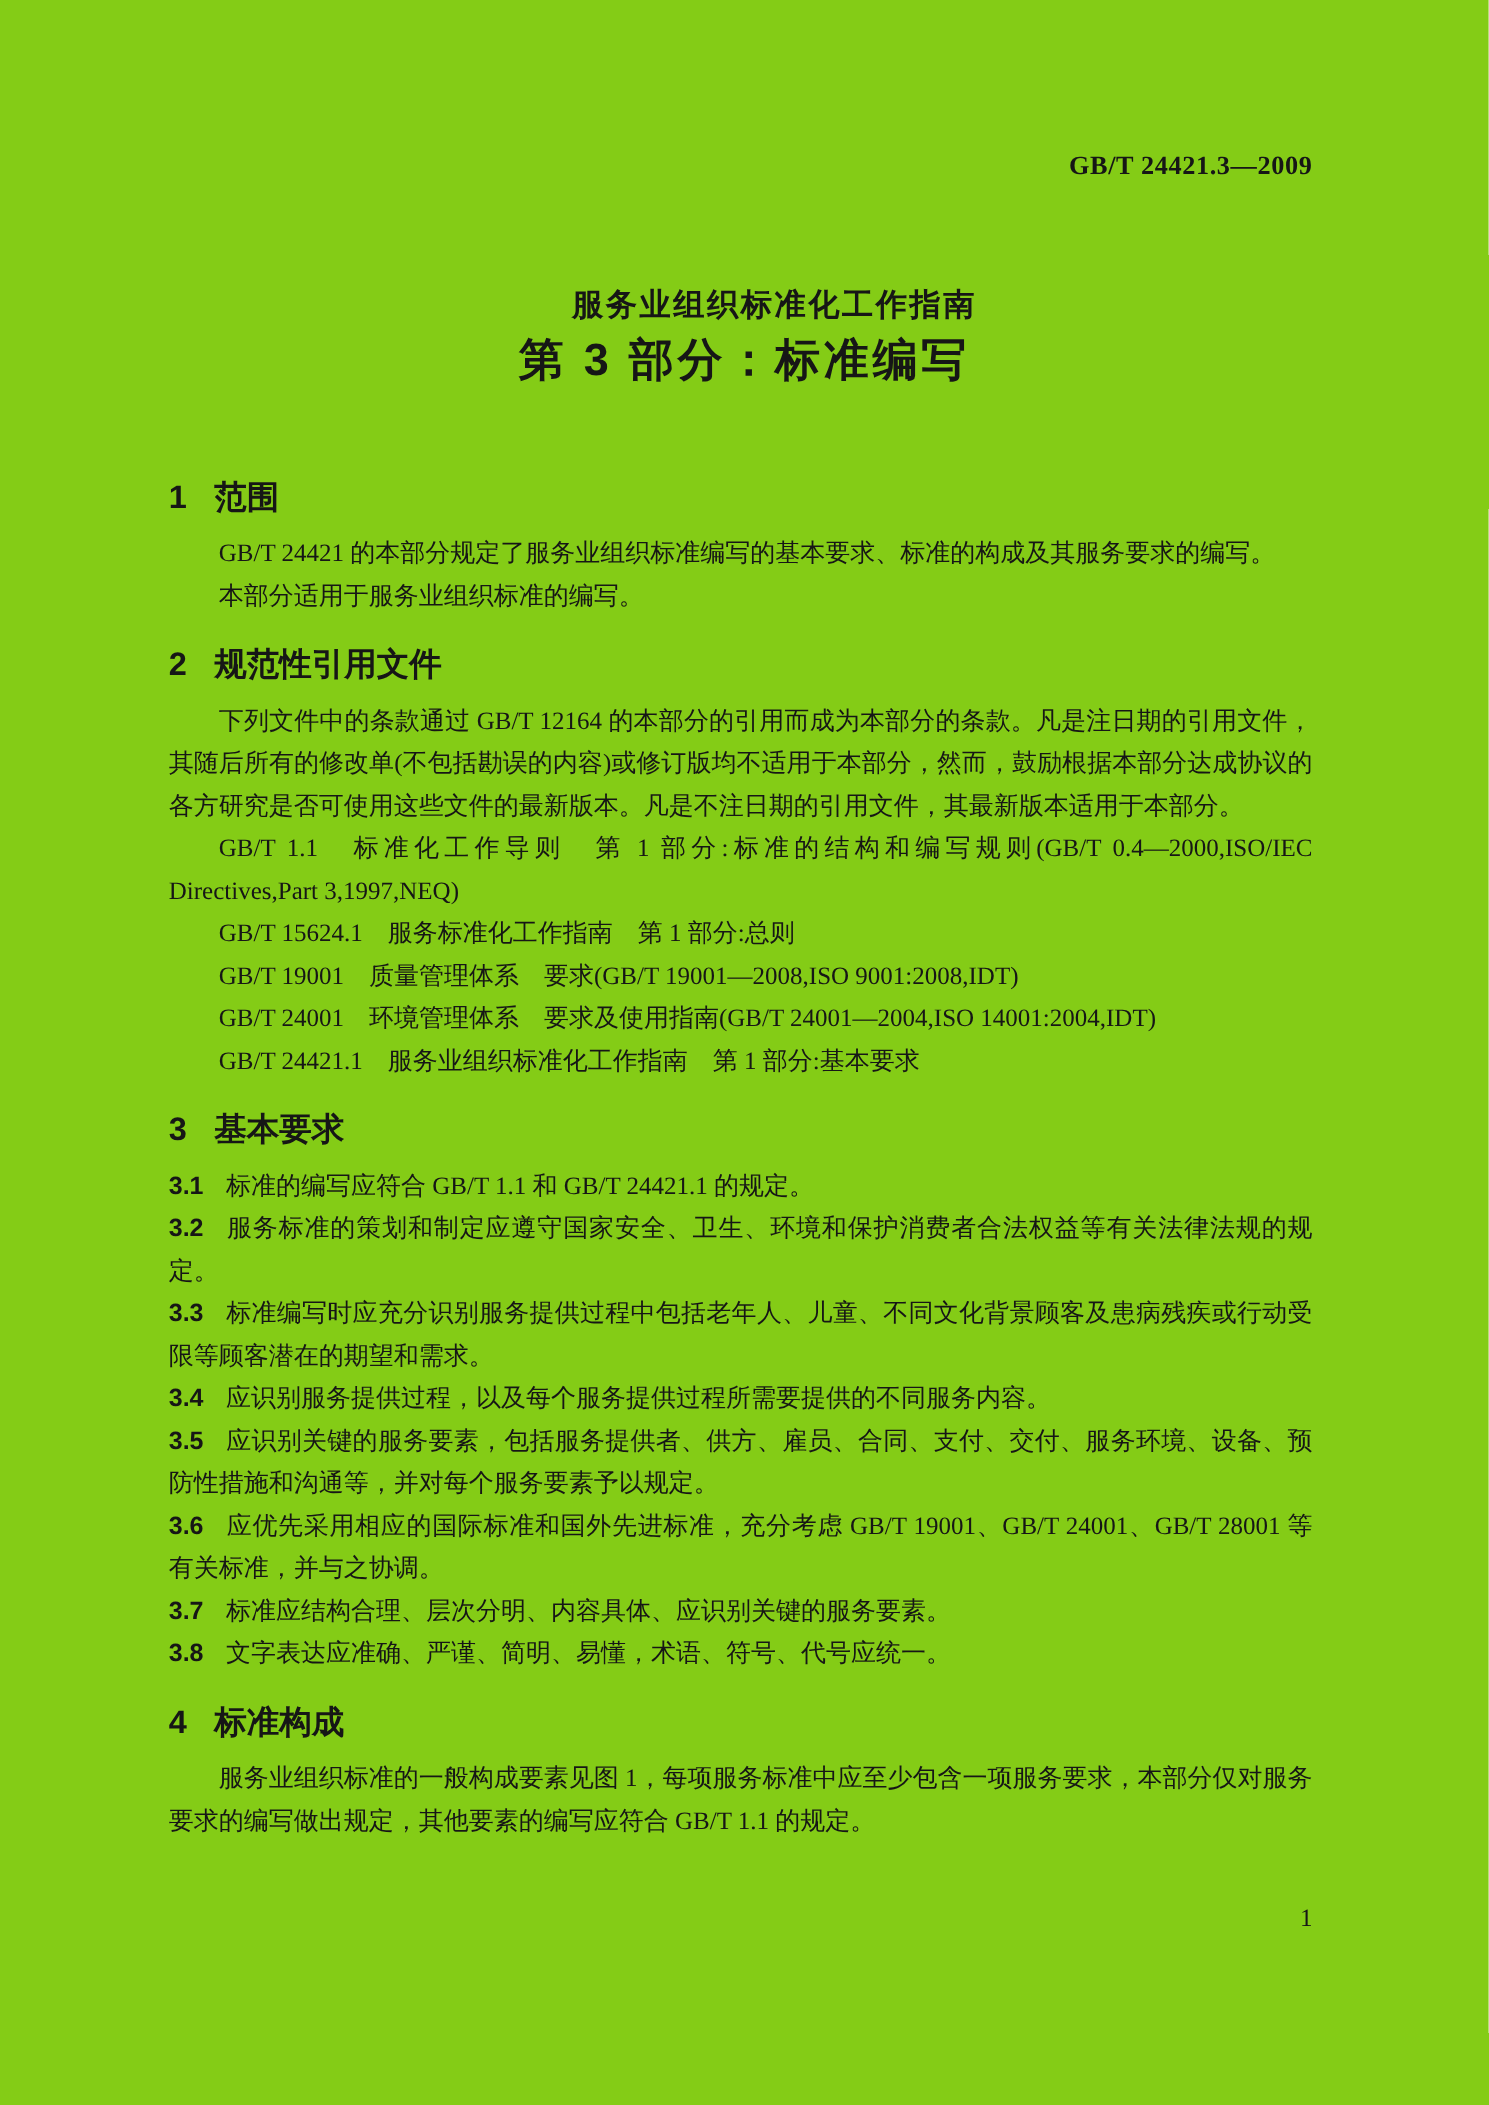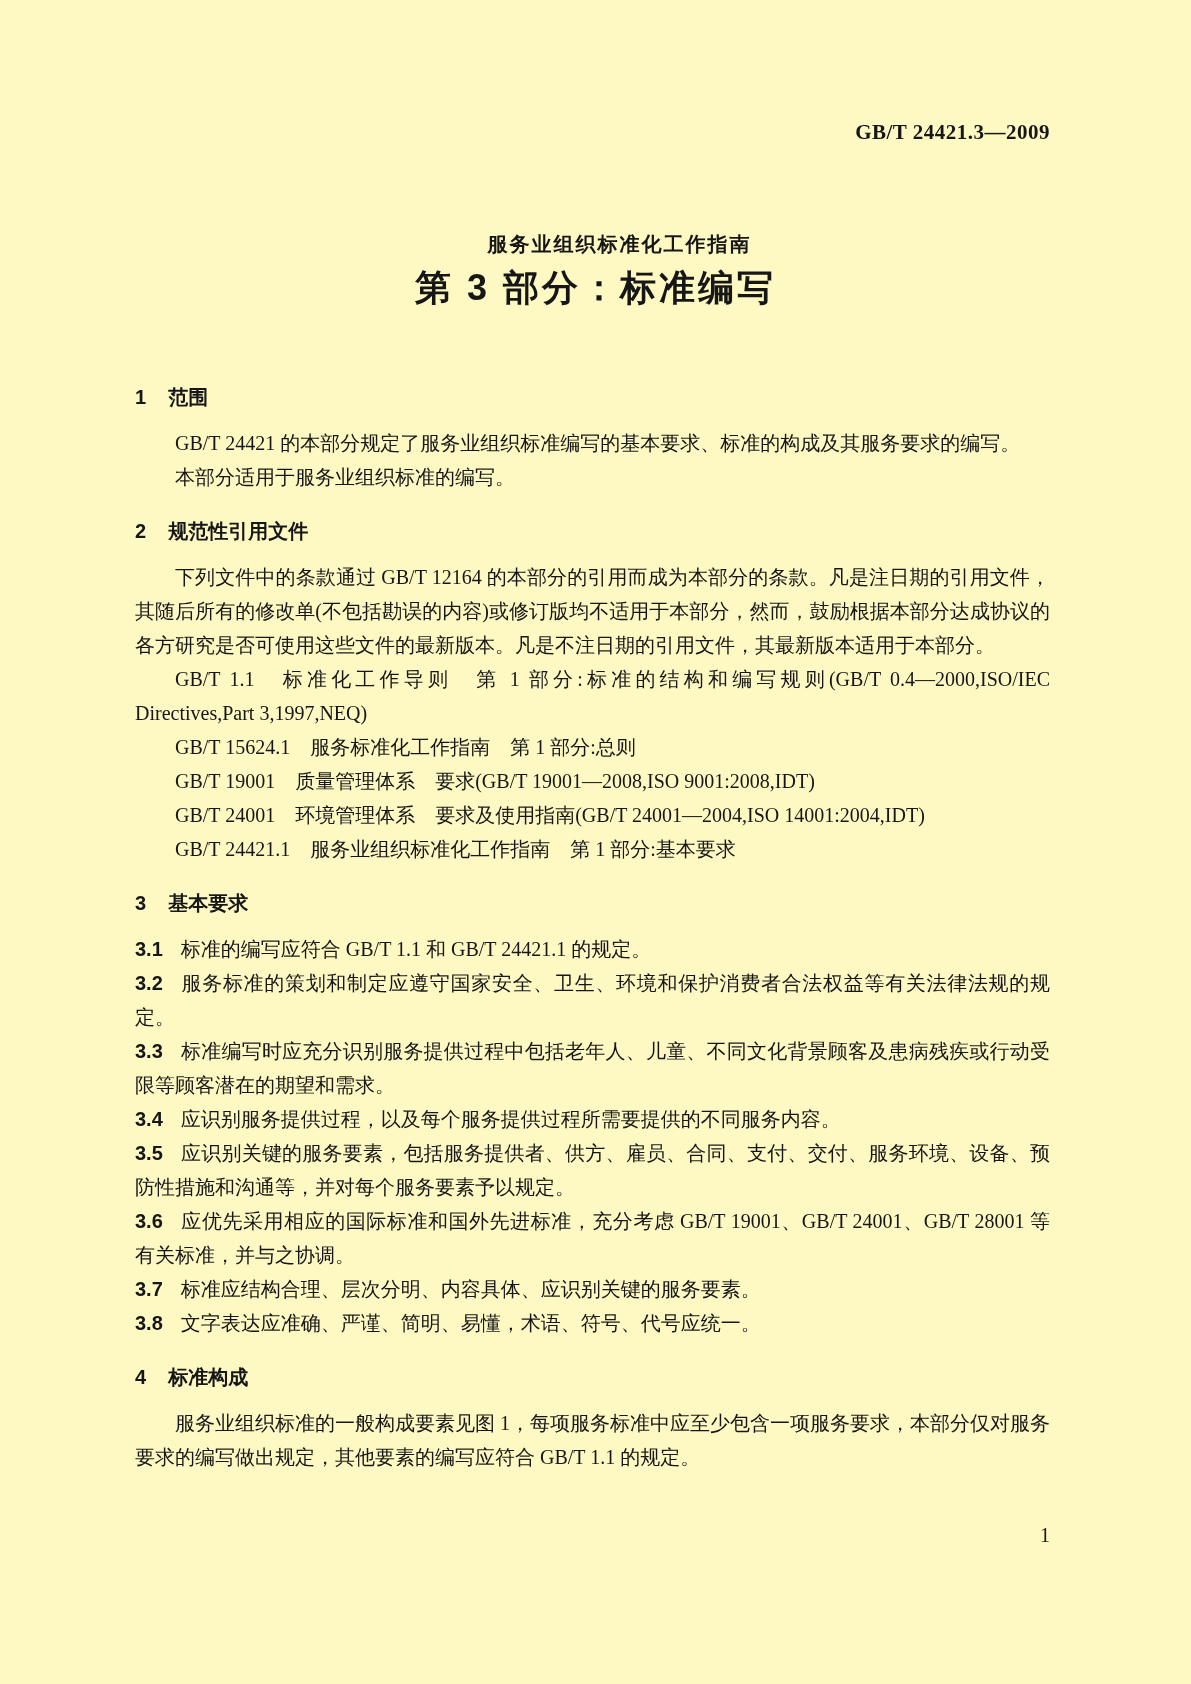--- a/index.html
+++ b/index.html
@@ -1,21 +1,21 @@
 <!DOCTYPE html>
 <html><head>
 <meta charset="utf-8">
 <style>
   * { margin: 0; padding: 0; box-sizing: border-box; }
   html, body { background: #ffffff; }
   .page {
     position: relative;
     width: 1191px;
     height: 1684px;
-    background: #fef9c3;
+    background: #84cc16;
     color: #161616;
     font-family: "Liberation Serif", "DejaVu Serif", serif;
     overflow: hidden;
   }
   .doc-code {
     position: absolute;
     top: 120px;
     left: 135px;
     width: 915px;
     text-align: right;
@@ -26,35 +26,35 @@
   }
   .doc-title {
     position: absolute;
     top: 222px;
     left: 0;
     width: 1191px;
     text-align: center;
     font-family: "Liberation Sans", "DejaVu Sans", sans-serif;
     font-weight: bold;
   }
-  .doc-title .t1 { font-size: 20px; line-height: 44px; letter-spacing: 2px; padding-left: 48px; }
+  .doc-title .t1 { font-size: 25px; line-height: 44px; letter-spacing: 2px; padding-left: 48px; }
   .doc-title .t2 { font-size: 36px; line-height: 44px; letter-spacing: 3px; }
   .content {
     position: absolute;
     left: 135px;
     top: 380px;
     width: 915px;
     font-size: 20px;
     line-height: 34px;
     text-align: justify;
   }
   h2.sec {
     font-family: "Liberation Sans", "DejaVu Sans", sans-serif;
     font-weight: bold;
-    font-size: 20px;
+    font-size: 26px;
     line-height: 34px;
     margin: 20px 0 12px 0;
     text-align: left;
   }
   h2.sec:first-child { margin-top: 0; }
   .sec-num { margin-right: 22px; }
   p.para { text-indent: 2em; }
   p.ref { text-indent: 2em; }
   p.clause { text-indent: 0; }
   .clause-num {

